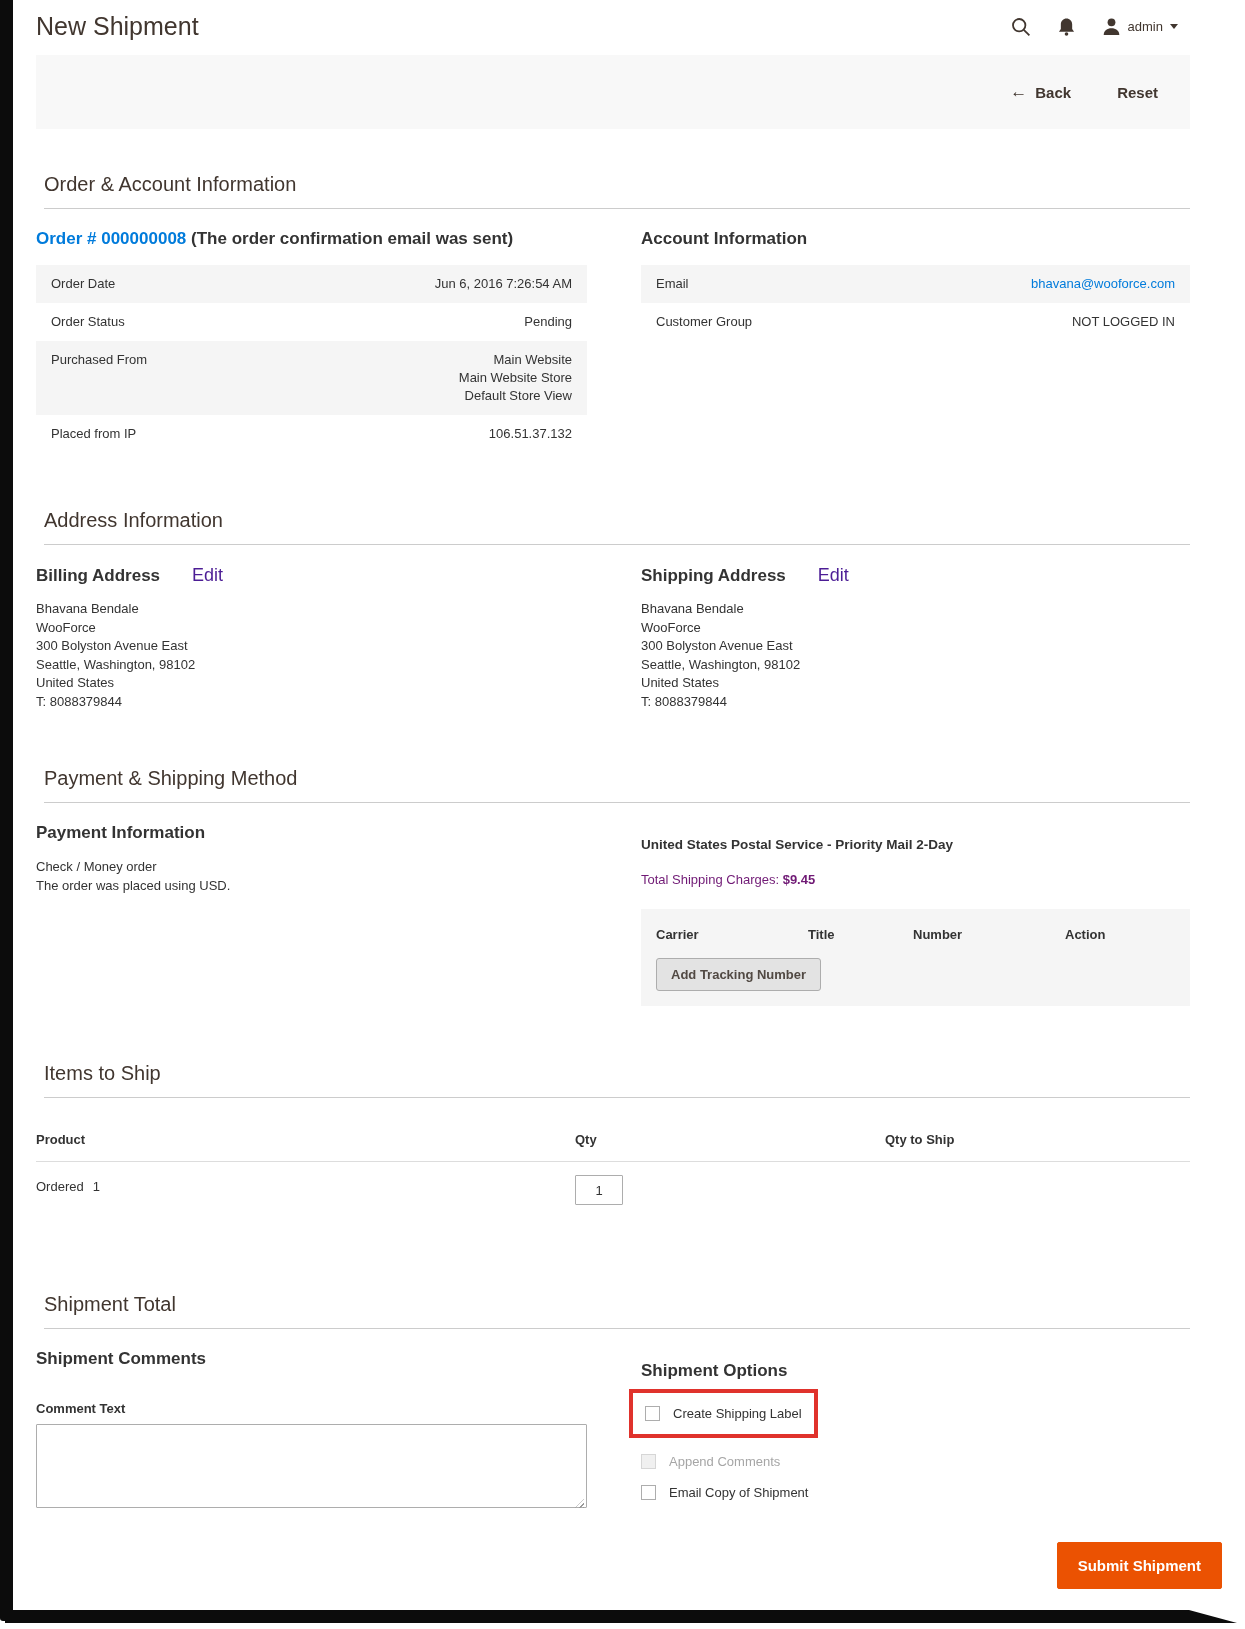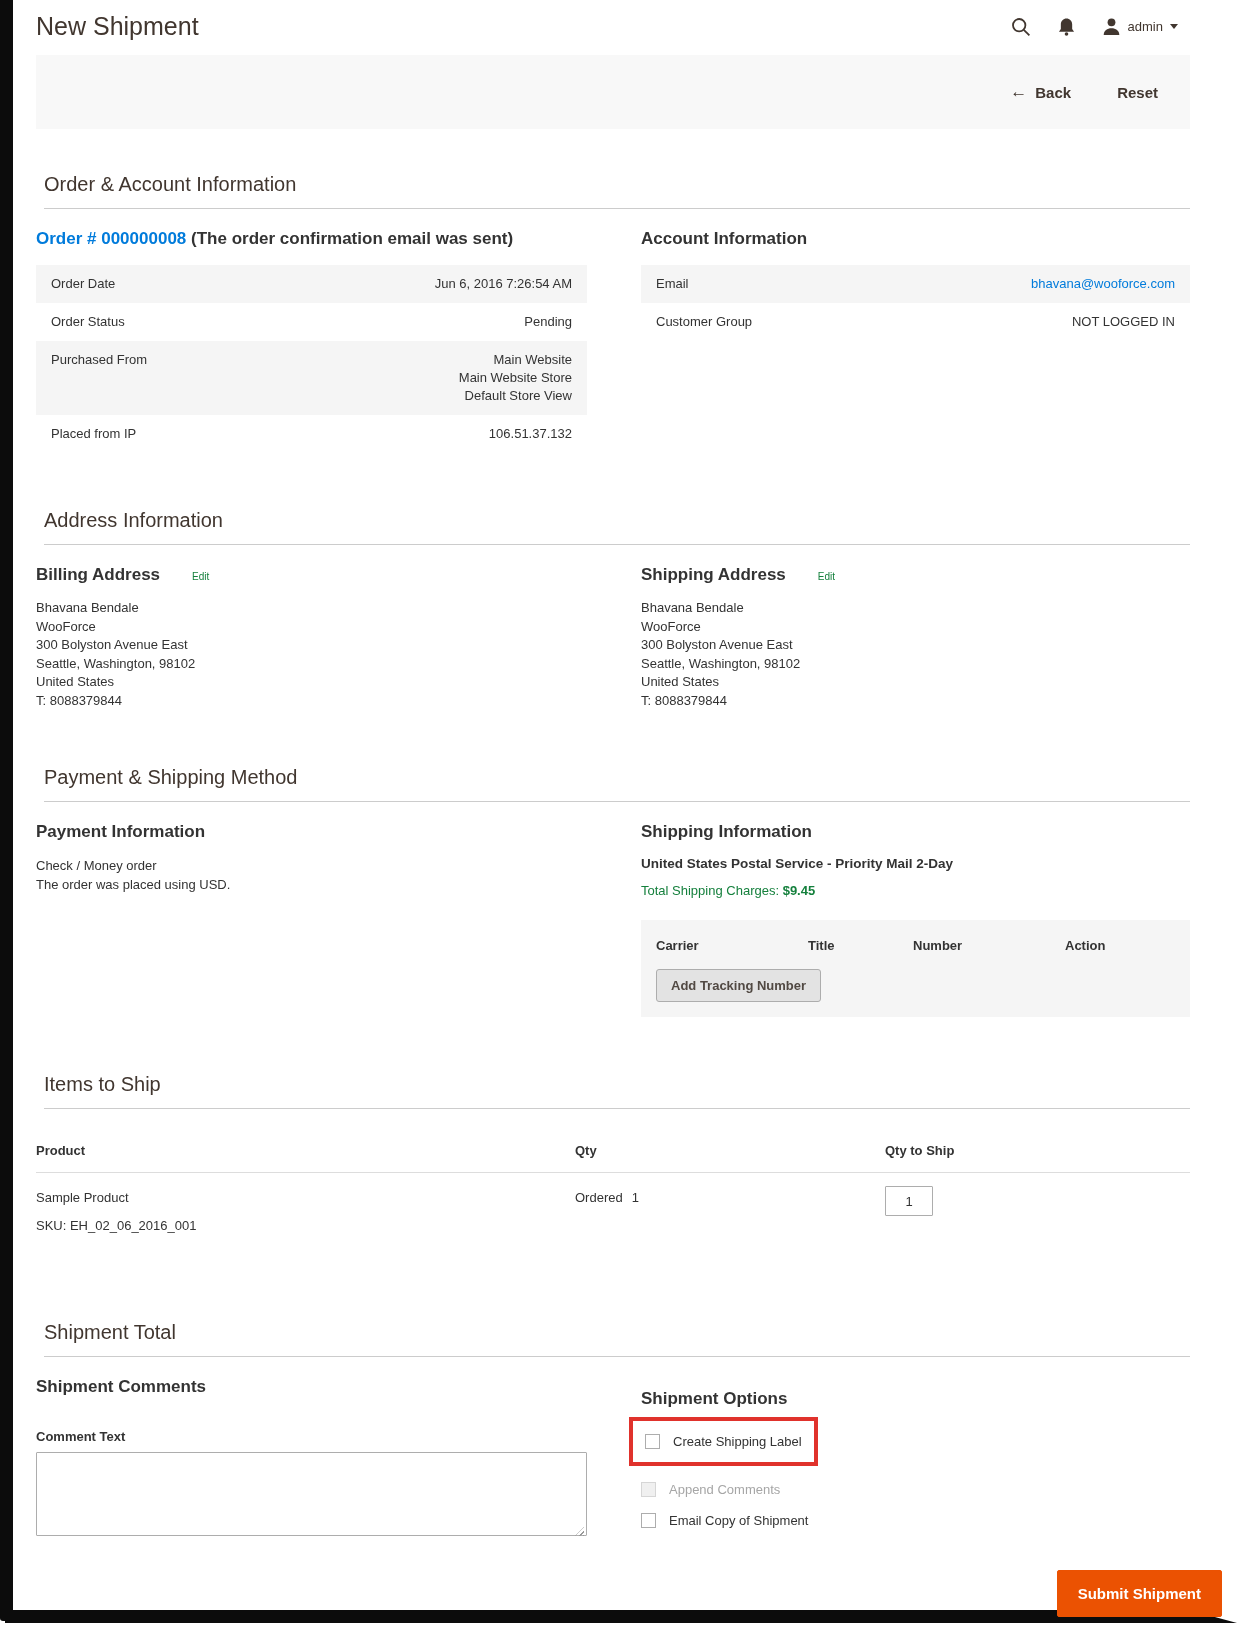--- a/index.html
+++ b/index.html
@@ -42,27 +42,27 @@
   
   .info-table { margin-top:16px; }
   .info-table .irow { display:flex; justify-content:space-between; padding:10px 15px; font-size:13px; line-height:18px; color:#333; }
   .info-table .irow:nth-child(odd) { background:#f5f5f5; }
   .irow .value { text-align:right; }
   .irow .value.multi { display:flex; flex-direction:column; }
   .value-link { color:#007bdb; text-decoration:none; cursor:pointer; }
 
   
   .addr-head { display:flex; align-items:baseline; gap:32px; }
-  .edit-link { font-size:10px; color:#15803d; text-decoration:none; cursor:pointer; }
+  .edit-link { font-size:18px; color:#4c1d95; text-decoration:none; cursor:pointer; }
   .addr-lines { margin-top:14px; font-size:13px; line-height:18.5px; color:#333; }
 
   
   .pay-lines { margin-top:14px; font-size:13px; line-height:19px; color:#333; }
   .ship-method { margin-top:14px; font-size:13.5px; font-weight:700; color:#333; }
-  .ship-charges { margin-top:12px; font-size:13px; color:#15803d; }
+  .ship-charges { margin-top:20px; font-size:13px; color:#701a75; }
   .tracking-panel { background:#f5f5f5; margin-top:22px; padding:15px; }
   .tracking-headers { display:grid; grid-template-columns:152px 105px 152px 1fr; font-size:13px; font-weight:700; color:#333; padding-top:3px; }
   .add-tracking-btn { margin-top:16px; background:#e3e3e3; border:1px solid #adadad; border-radius:3px; font-family:inherit; font-size:13px; font-weight:600; color:#514943; padding:8px 14px; cursor:pointer; }
 
   
   .items-header { display:grid; grid-template-columns:539px 310px 1fr; font-size:13px; font-weight:700; color:#333; margin-top:22px; padding:12px 0 14px 0; border-bottom:1px solid #ddd; }
   .items-row { display:grid; grid-template-columns:539px 310px 1fr; font-size:13px; color:#333; padding-top:17px; }
   .sku-line { margin-top:13px; }
   .qty-cell { display:flex; gap:9px; align-items:flex-start; }
   .qty-input { width:48px; height:30px; border:1px solid #adadad; border-radius:1px; font-family:inherit; font-size:13px; color:#333; text-align:center; margin-top:-4px; }
@@ -213,21 +213,20 @@
     <h2 class="section-title">Payment &amp; Shipping Method</h2>
     <div class="two-col">
       <div>
         <h3 class="sub-title">Payment Information</h3>
         <div class="pay-lines">
           <div>Check / Money order</div>
           <div>The order was placed using USD.</div>
         </div>
       </div>
       <div>
-        <h3 class="sub-title">Shipping Information</h3>
         <div class="ship-method">United States Postal Service - Priority Mail 2-Day</div>
         <div class="ship-charges">
           <span>Total Shipping Charges:</span>
           <strong>$9.45</strong>
         </div>
         <div class="tracking-panel">
           <div class="tracking-headers">
             <span>Carrier</span>
             <span>Title</span>
             <span>Number</span>
@@ -238,24 +237,20 @@
       </div>
     </div>
 
     <h2 class="section-title">Items to Ship</h2>
     <div class="items-header">
       <span>Product</span>
       <span>Qty</span>
       <span>Qty to Ship</span>
     </div>
     <div class="items-row">
-      <div>
-        <div>Sample Product</div>
-        <div class="sku-line">SKU: EH_02_06_2016_001</div>
-      </div>
       <div class="qty-cell">
         <span>Ordered</span>
         <span>1</span>
       </div>
       <div>
         <input class="qty-input" value="1" style="">
       </div>
     </div>
 
     <h2 class="section-title" style="margin-top:88px">Shipment Total</h2>

